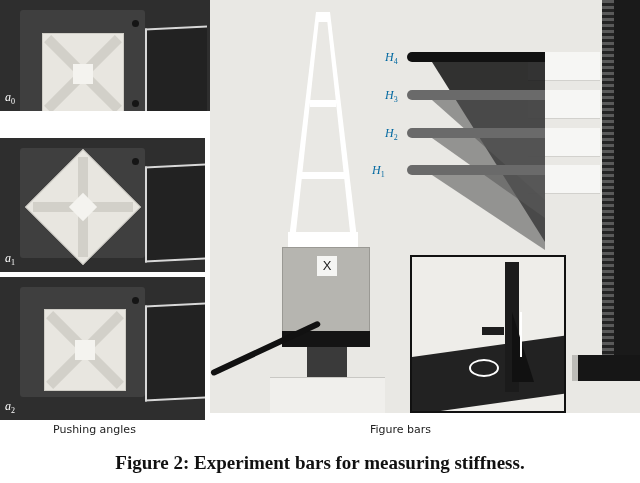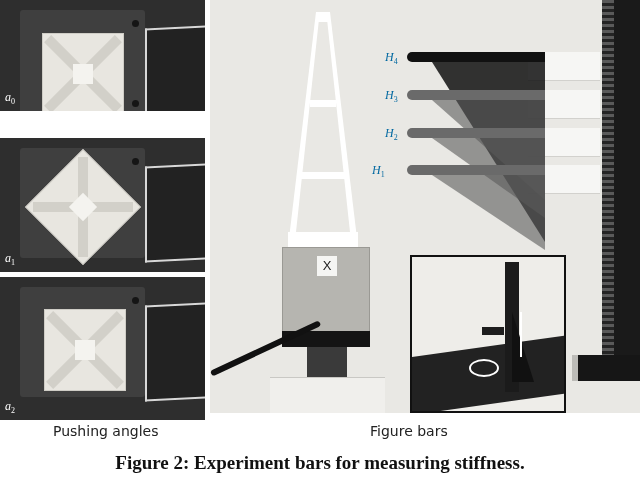--- a/index.html
+++ b/index.html
@@ -44,27 +44,27 @@
     .slide { position: absolute; left: 318px; width: 72px; height: 28px; background: #f6f6f4; border-bottom: 1px solid #d2d1cd; }
 
     .inset { position: absolute; left: 200px; top: 255px; width: 156px; height: 158px; background: #eeede9; border: 2px solid #111; box-sizing: border-box; overflow: hidden; }
     .inset .table { position: absolute; left: 0; top: 100px; width: 156px; height: 58px; background: #222; transform: skewY(-8deg); transform-origin: left top; }
     .inset .column { position: absolute; left: 93px; top: 5px; width: 14px; height: 130px; background: #1b1b1b; }
     .inset .tri { position: absolute; left: 100px; top: 55px; width: 22px; height: 70px; background: #111; clip-path: polygon(0 0, 100% 100%, 0 100%); }
     .inset .ring { position: absolute; left: 57px; top: 102px; width: 26px; height: 14px; border: 2px solid #fff; border-radius: 50%; }
     .inset .bracket { position: absolute; left: 70px; top: 70px; width: 22px; height: 8px; background: #1d1d1d; }
     .inset .arrow { position: absolute; left: 108px; top: 55px; width: 2px; height: 45px; background: #fff; }
 
-    .sublabel { position: absolute; top: 423px; font-size: 14px; color: #222; font-family: "DejaVu Sans", sans-serif; }
+    .sublabel { position: absolute; top: 423px; font-size: 11px; color: #222; font-family: "DejaVu Sans", sans-serif; }
     .caption { position: absolute; top: 452px; left: 0; width: 640px; text-align: center; font-family: "Liberation Serif", serif; font-weight: bold; font-size: 19px; color: #111; }
   </style>
 </head>
 <body>
 
-<div class="panel" style="top:0;height:111px;">
+<div class="panel" style="top:0;height:111px;padding-left:29px;">
   <div class="plate"></div>
   <div class="hole" style="left:132px;top:20px;"></div>
   <div class="hole" style="left:132px;top:100px;"></div>
   <div class="cube" style="left:42px;top:33px;">
     <div class="x1"></div>
       <div class="x2"></div>
       <div class="center"></div>
   </div>
   <div class="pusher"></div>
   <div class="label"><span>a</span><sub>0</sub></div>

